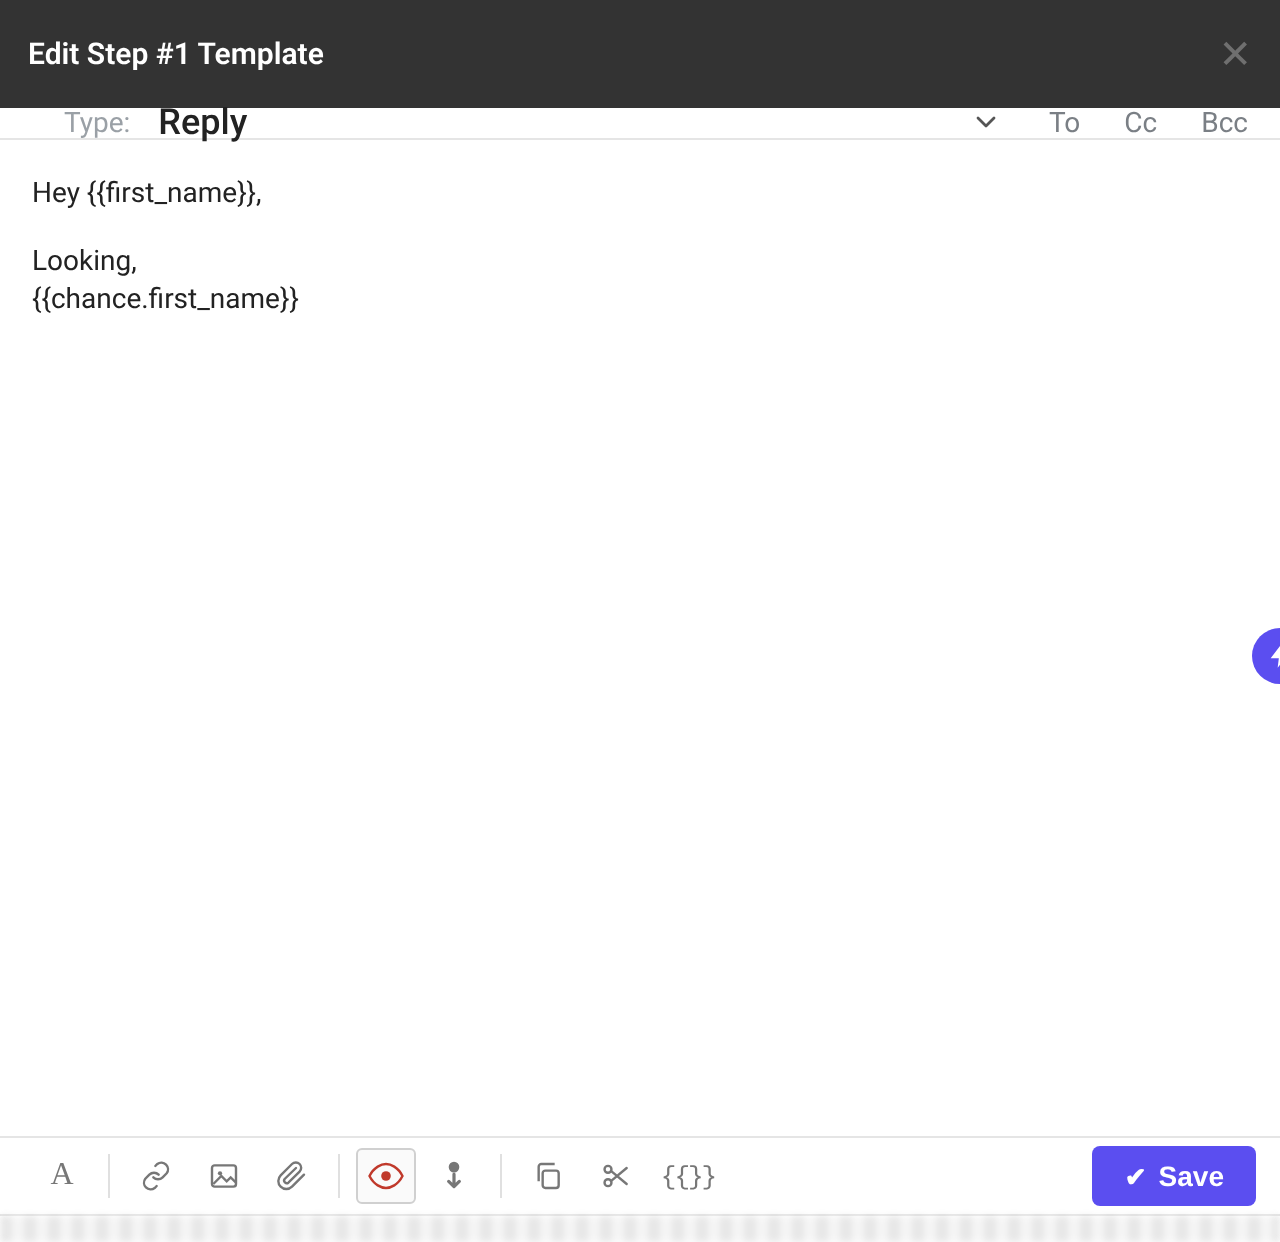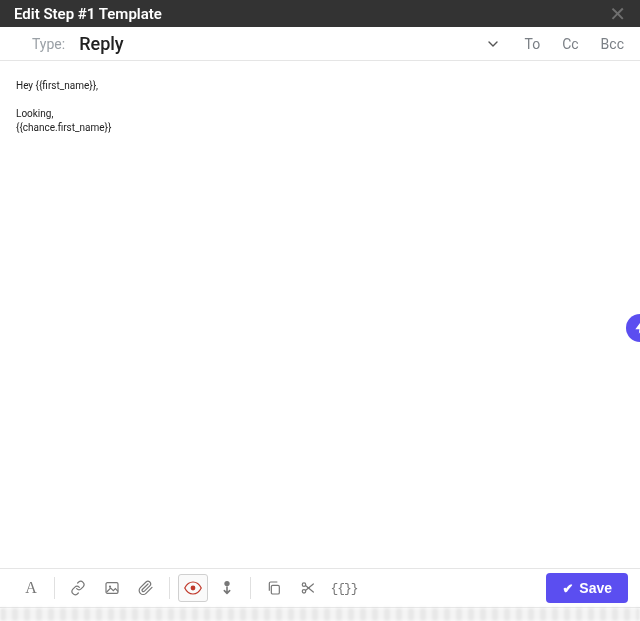--- a/index.html
+++ b/index.html
@@ -9,41 +9,41 @@
     color: #333;
     width: 640px;
     height: 621px;
     overflow: hidden;
     background: #fff;
     position: relative;
   }
   .header {
     background: #333333;
     color: #fff;
-    height: 27px;
+    height: 54px;
     display: flex;
     align-items: center;
     justify-content: space-between;
     padding: 0 14px;
   }
   .header-title {
     font-size: 15px;
     font-weight: 600;
   }
   .close-icon {
     color: #6f6f6f;
     font-size: 20px;
     line-height: 1;
     cursor: pointer;
     font-weight: 300;
   }
   .type-row {
     display: flex;
     align-items: center;
-    height: 34px;
+    height: 16px;
     padding: 0 12px 0 32px;
     border-bottom: 1px solid #e5e5e5;
     gap: 14px;
   }
   .type-label {
     color: #9aa0a6;
     font-size: 14px;
   }
   .type-value {
     color: #222;
@@ -58,21 +58,21 @@
   }
   .recipient-btn {
     color: #7a7f85;
     font-size: 14px;
     cursor: pointer;
     padding: 0 4px;
     text-align: right;
   }
   .body-area {
     padding: 18px 16px;
-    font-size: 10px;
+    font-size: 14px;
     line-height: 1.4;
     color: #222;
     height: 497px;
     overflow: auto;
   }
   .body-area p { margin-bottom: 14px; }
   .body-area p:last-child { margin-bottom: 0; }
   .toolbar {
     position: absolute;
     left: 0;

